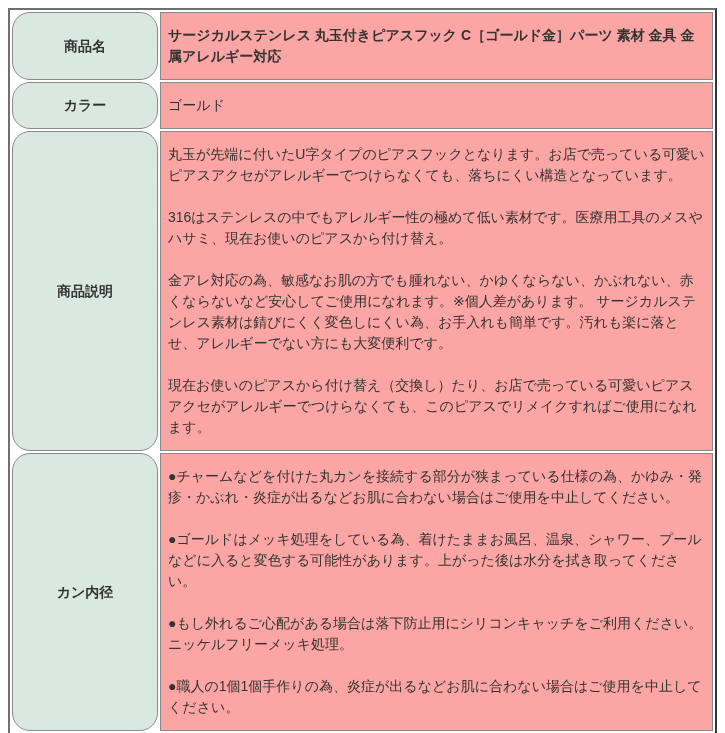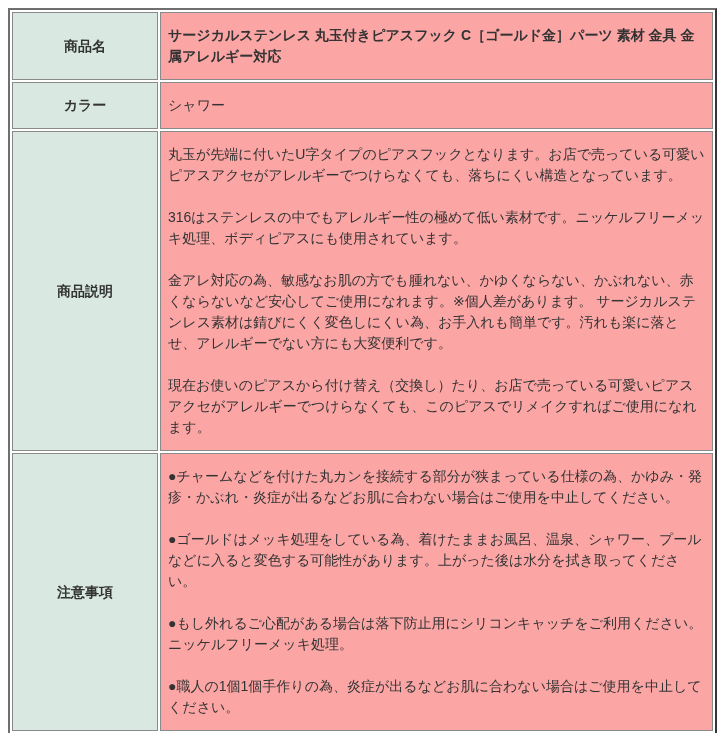--- a/index.html
+++ b/index.html
@@ -30,20 +30,21 @@
     line-height: 21px;
     word-break: break-all;
     overflow-wrap: break-word;
   }
   table.spec th {
     background: #d9e9e1;
     font-weight: bold;
     text-align: center;
     vertical-align: middle;
     padding: 4px 0;
+    border-radius: 18px;
   }
   table.spec td {
     background: #fca5a5;
     vertical-align: middle;
     padding: 12px 7px;
     text-align: left;
   }
   td.emph { font-weight: bold; }
   td p {
     margin: 0 0 21px 0;
@@ -63,34 +64,34 @@
   <tbody>
     <tr>
       <th>商品名</th>
       <td class="emph">
         <p>サージカルステンレス 丸玉付きピアスフック C［ゴールド金］パーツ 素材 金具 金属アレルギー対応</p>
       </td>
     </tr>
     <tr>
       <th>カラー</th>
       <td>
-        <p>シャワー</p>
+        <p>ゴールド</p>
       </td>
     </tr>
     <tr>
       <th>商品説明</th>
       <td>
         <p>丸玉が先端に付いたU字タイプのピアスフックとなります。お店で売っている可愛いピアスアクセがアレルギーでつけらなくても、落ちにくい構造となっています。</p>
-        <p>316はステンレスの中でもアレルギー性の極めて低い素材です。ニッケルフリーメッキ処理、ボディピアスにも使用されています。</p>
+        <p>316はステンレスの中でもアレルギー性の極めて低い素材です。医療用工具のメスやハサミ、現在お使いのピアスから付け替え。</p>
         <p>金アレ対応の為、敏感なお肌の方でも腫れない、かゆくならない、かぶれない、赤くならないなど安心してご使用になれます。※個人差があります。 サージカルステンレス素材は錆びにくく変色しにくい為、お手入れも簡単です。汚れも楽に落とせ、アレルギーでない方にも大変便利です。</p>
         <p>現在お使いのピアスから付け替え（交換し）たり、お店で売っている可愛いピアスアクセがアレルギーでつけらなくても、このピアスでリメイクすればご使用になれます。</p>
       </td>
     </tr>
     <tr>
-      <th>注意事項</th>
+      <th>カン内径</th>
       <td>
         <p>●チャームなどを付けた丸カンを接続する部分が狭まっている仕様の為、かゆみ・発疹・かぶれ・炎症が出るなどお肌に合わない場合はご使用を中止してください。</p>
         <p>●ゴールドはメッキ処理をしている為、着けたままお風呂、温泉、シャワー、プールなどに入ると変色する可能性があります。上がった後は水分を拭き取ってください。</p>
         <p>●もし外れるご心配がある場合は落下防止用にシリコンキャッチをご利用ください。ニッケルフリーメッキ処理。</p>
         <p>●職人の1個1個手作りの為、炎症が出るなどお肌に合わない場合はご使用を中止してください。</p>
       </td>
     </tr>
 
   </tbody>
 </table>

